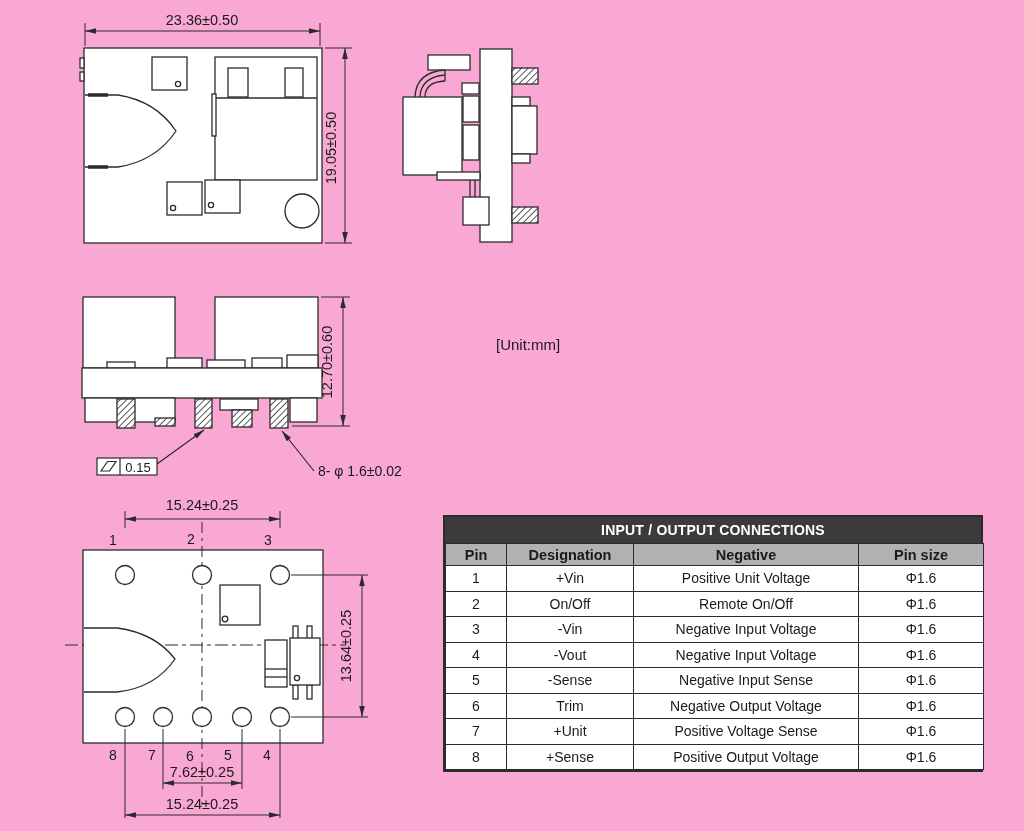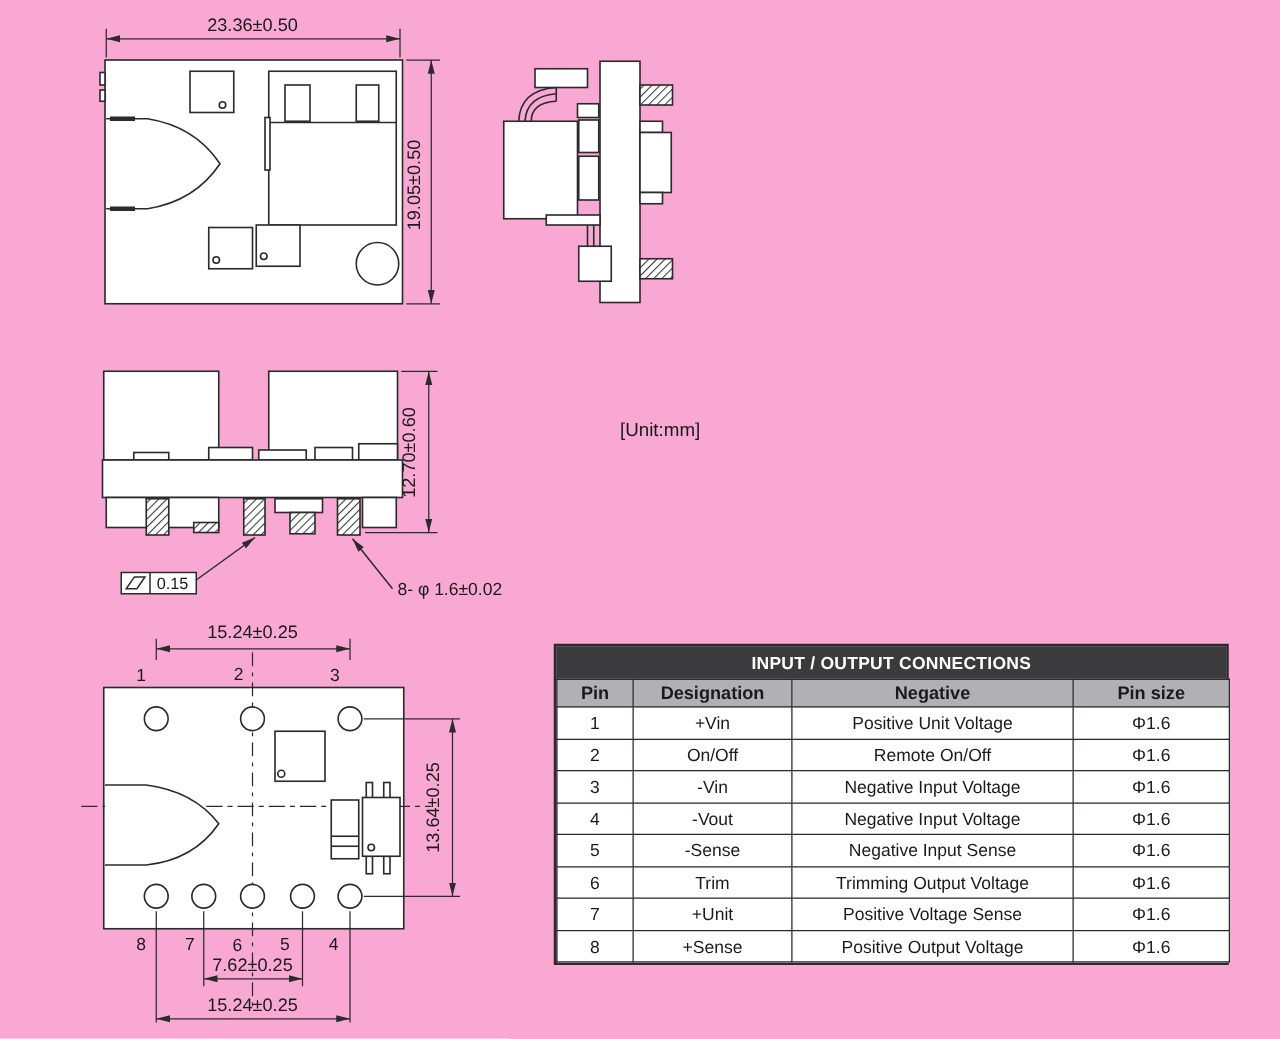--- a/index.html
+++ b/index.html
@@ -234,21 +234,21 @@
           </tr>
           <tr>
             <td>5</td>
             <td>-Sense</td>
             <td>Negative Input Sense</td>
             <td>Φ1.6</td>
           </tr>
           <tr>
             <td>6</td>
             <td>Trim</td>
-            <td>Trimming Output Voltage</td>
+            <td>Negative Output Voltage</td>
             <td>Φ1.6</td>
           </tr>
           <tr>
             <td>7</td>
             <td>+Unit</td>
             <td>Positive Voltage Sense</td>
             <td>Φ1.6</td>
           </tr>
           <tr>
             <td>8</td>

